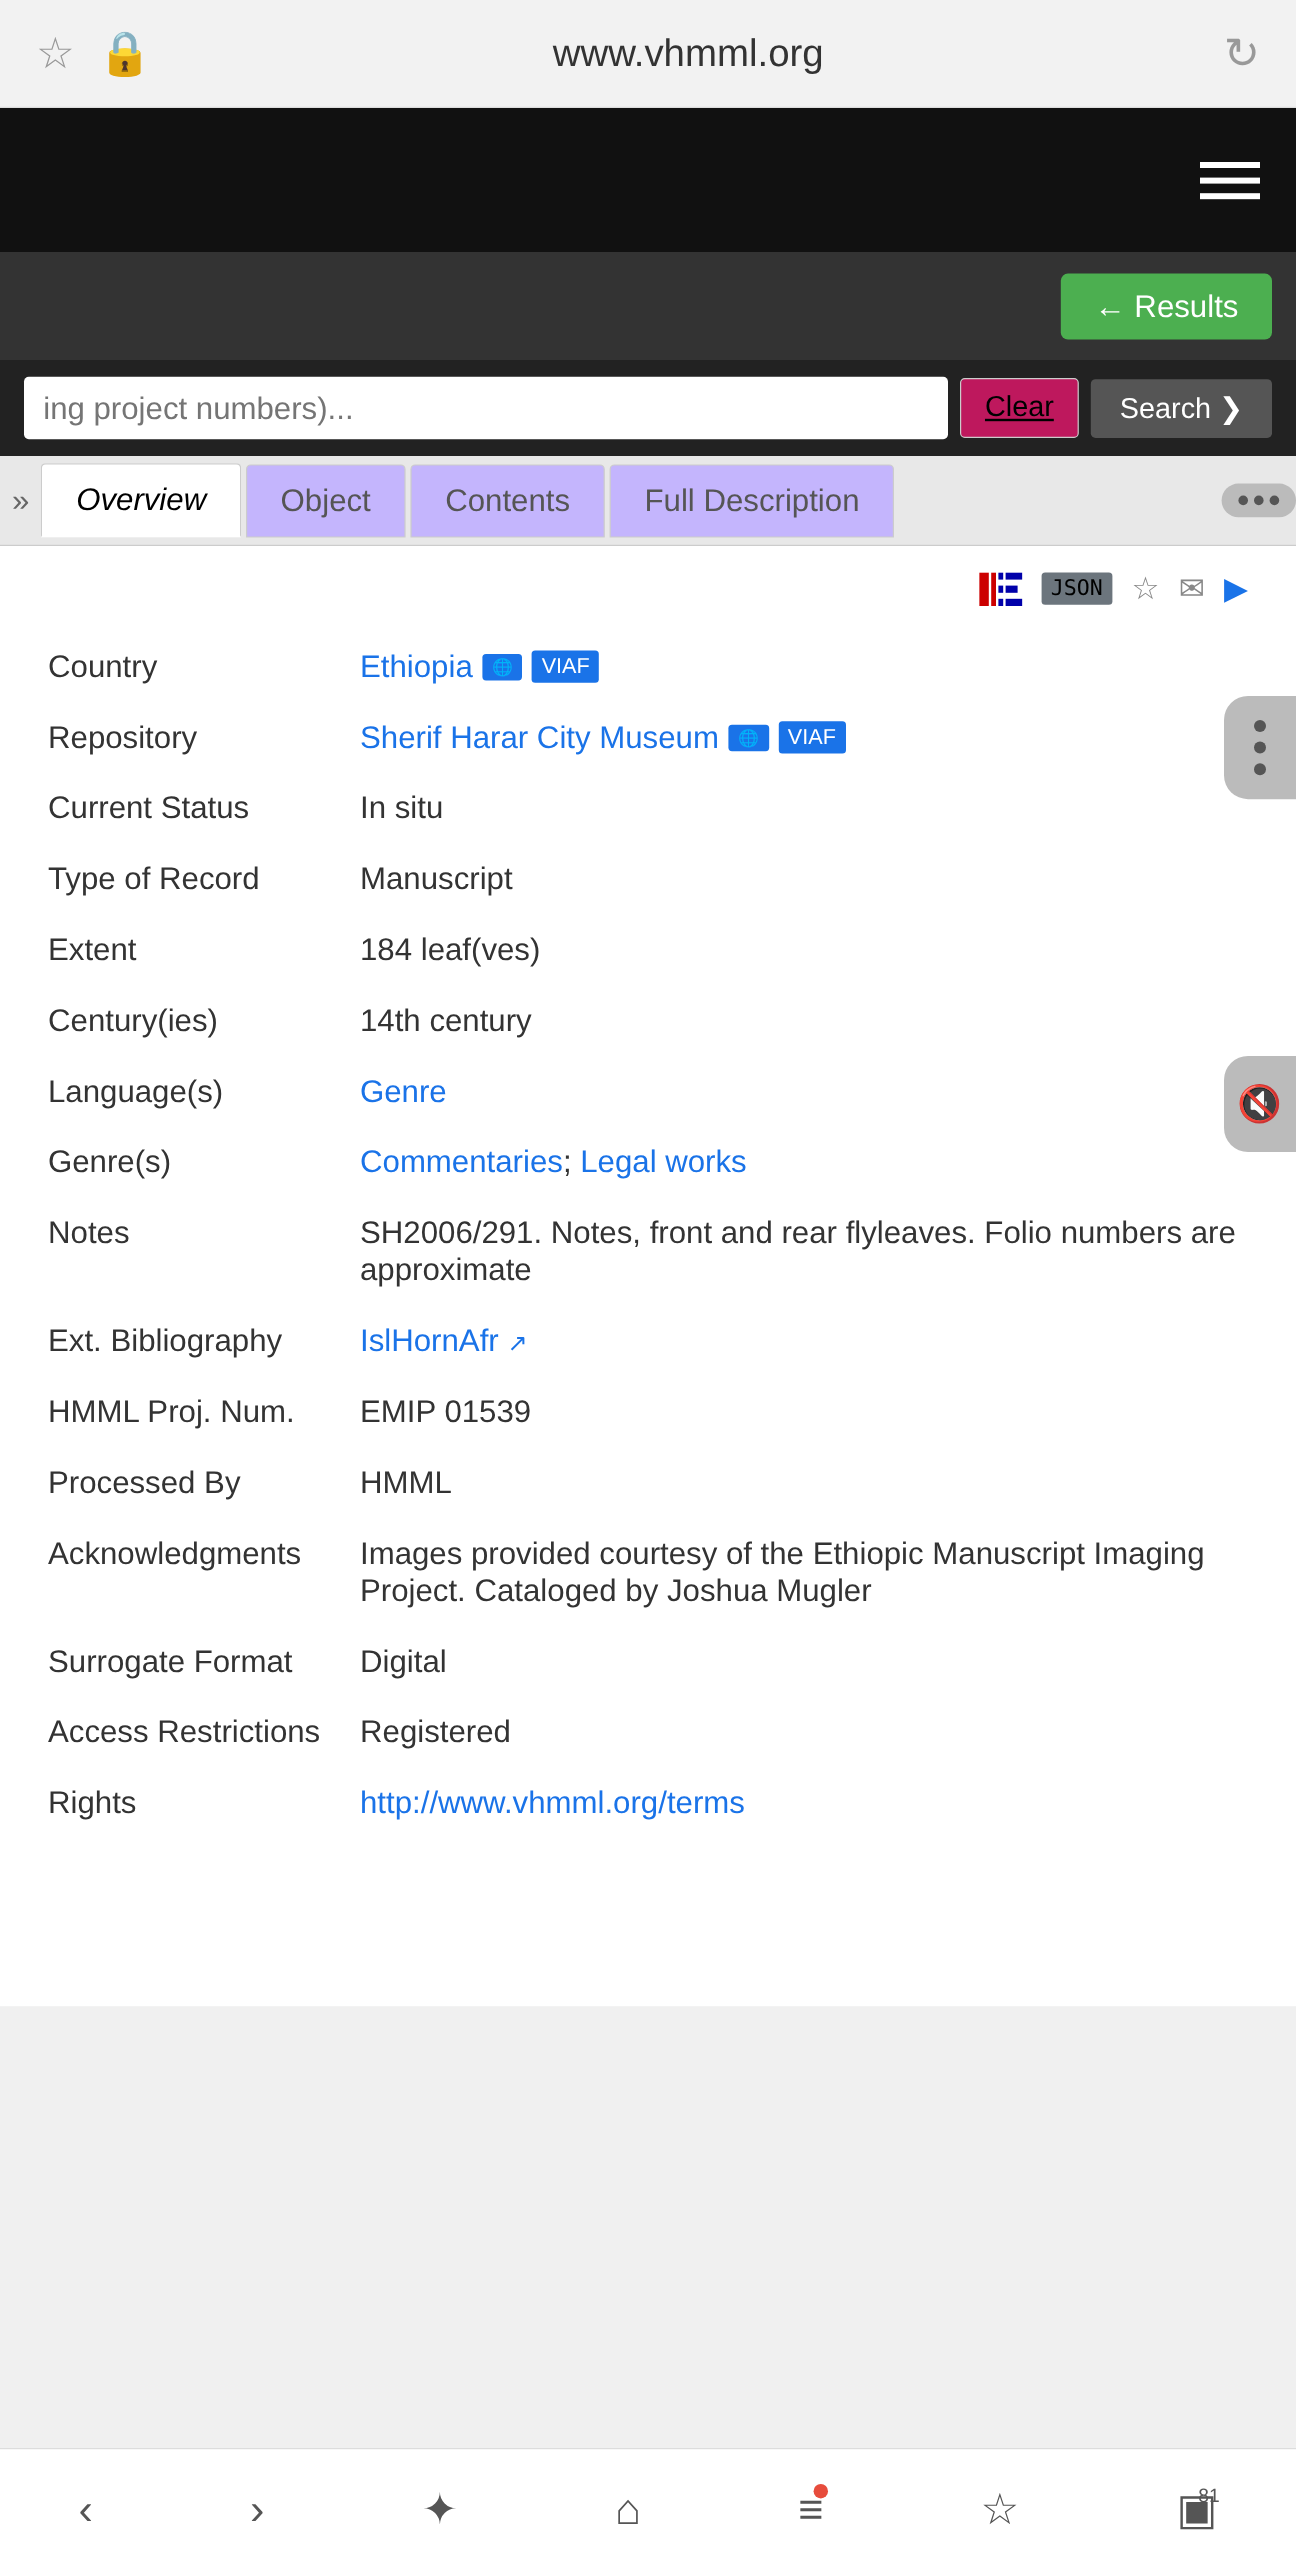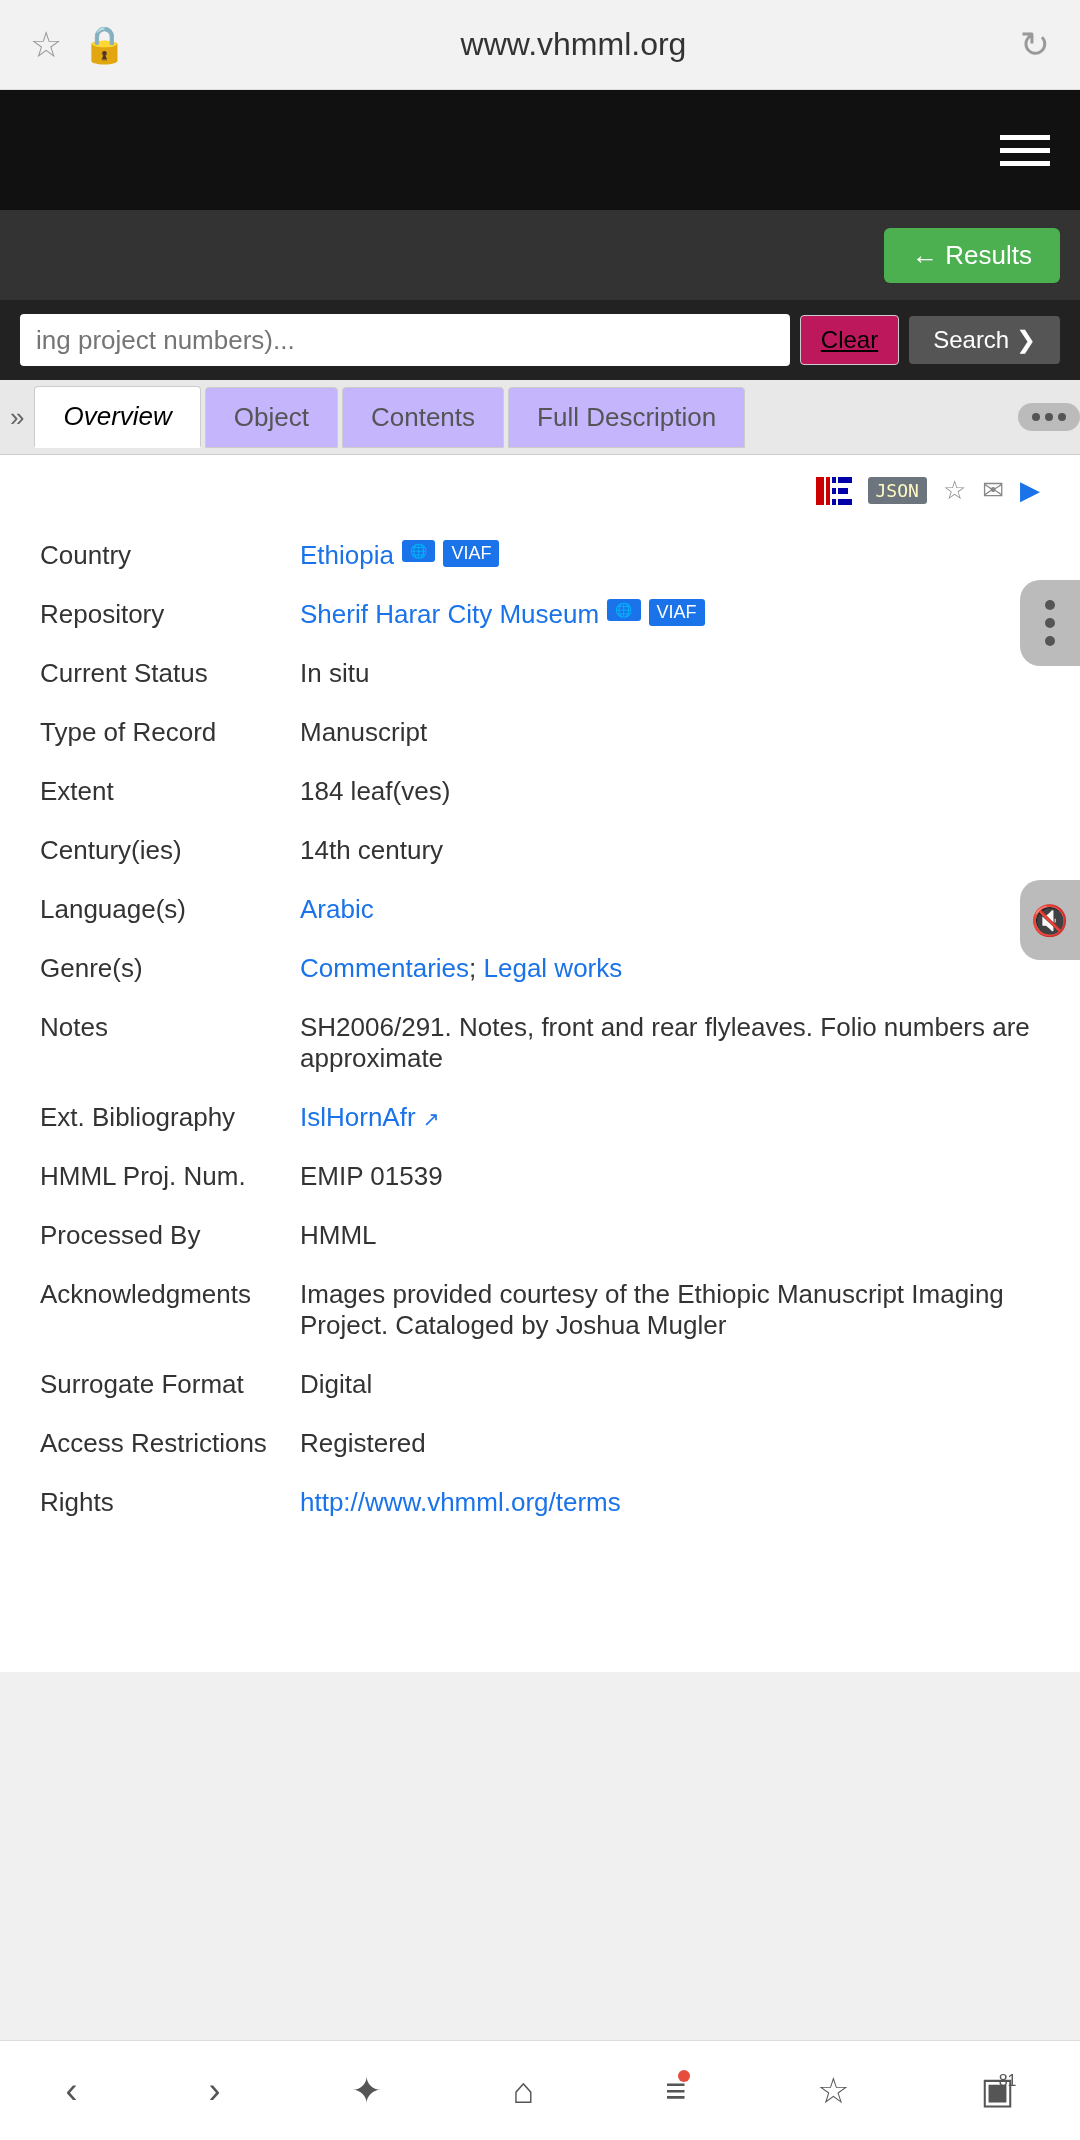--- a/index.html
+++ b/index.html
@@ -160,39 +160,39 @@
     }
     .iiif-icon {
       display: inline-flex;
       align-items: center;
       font-size: 22px;
       font-weight: bold;
       color: #c00;
     }
     .json-badge {
       background: #6c757d;
-      color: #fef9c3;
+      color: #000000;
       font-size: 18px;
       padding: 3px 8px;
       border-radius: 3px;
       font-family: monospace;
     }
     .action-icon { font-size: 26px; color: #888; cursor: pointer; }
     .action-icon.blue { color: #1a73e8; }
 
     
     .metadata-table { width: 100%; border-collapse: collapse; }
     .metadata-table tr { border-bottom: none; }
     .metadata-table td { padding: 14px 10px; font-size: 26px; vertical-align: top; }
     .label-col { color: #333; font-weight: 400; width: 260px; }
     .value-col { color: #333; }
     .link-value { color: #1a73e8; text-decoration: none; }
 
     
-    .badge-row { display: flex; align-items: flex-start; gap: 8px; flex-wrap: wrap; }
+    .badge-row { display: flex; align-items: center; gap: 8px; flex-wrap: wrap; }
     .wikidata-badge {
       display: inline-flex;
       align-items: center;
       background: #1a73e8;
       color: white;
       font-size: 18px;
       padding: 3px 8px;
       border-radius: 3px;
       gap: 4px;
     }
@@ -395,21 +395,21 @@
       <td class="label-col">Extent</td>
       <td class="value-col">184 leaf(ves)</td>
     </tr>
     <tr>
       <td class="label-col">Century(ies)</td>
       <td class="value-col">14th century</td>
     </tr>
     <tr>
       <td class="label-col">Language(s)</td>
       <td class="value-col">
-        <a class="link-value" href="#">Arabic</a>
+        <a class="link-value" href="#">Genre</a>
       </td>
     </tr>
     <tr>
       <td class="label-col">Genre(s)</td>
       <td class="value-col">
         <a class="link-value" href="#">Commentaries</a><span>; </span><a class="link-value" href="#">Legal works</a>
       </td>
     </tr>
     <tr>
       <td class="label-col">Notes</td>

